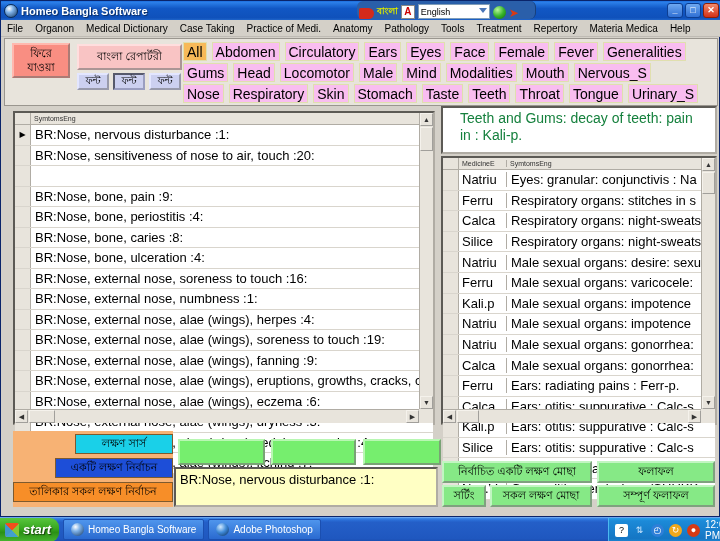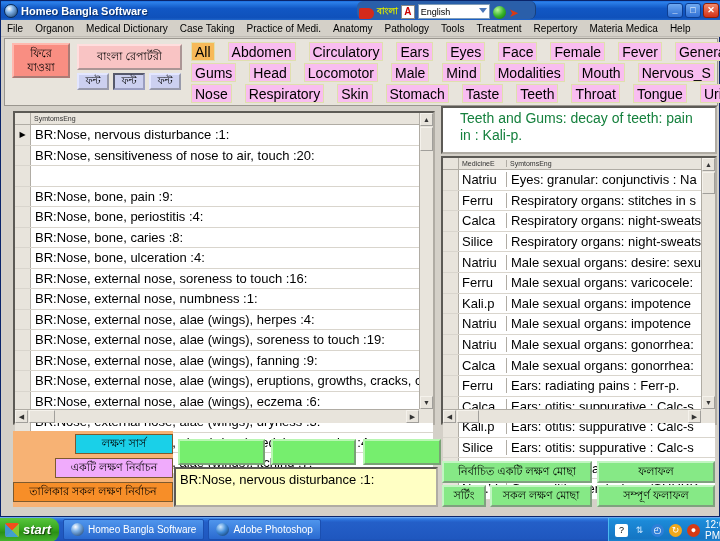--- a/index.html
+++ b/index.html
@@ -115,21 +115,21 @@
   .font-btn {
     position: absolute; top: 34px; width: 32px; height: 17px;
     background: #ccd0f0; border: 2px outset #e3e6ff;
     display: flex; align-items: center; justify-content: center;
     font-size: 10px; color: #000;
   }
   .font-btn.sel { border: 2px inset #9a9ec0; }
 
   
   #tag-area { position: absolute; left: 176px; top: 2px; width: 534px; height: 64px; }
-  .tag-row { display: flex; align-items: center; gap: 13px; height: 21px; padding-left: 10px; }
+  .tag-row { display: flex; align-items: center; gap: 5px; height: 21px; padding-left: 2px; }
   .tag {
     background: #f9bdf0; border: 1px solid #e0dfae;
     font-size: 14px; color: #000; padding: 0 3px; line-height: 18px; height: 19px;
     white-space: nowrap;
   }
   .tag.active { background: #f7b958; }
 
   
   #left-grid {
     position: absolute; left: 12px; top: 110px; width: 422px; height: 314px;
@@ -191,21 +191,21 @@
   #bottom-left-panel {
     position: absolute; left: 12px; top: 430px; width: 160px; height: 76px;
     background: #f7b274;
   }
   .bl-btn {
     position: absolute; height: 20px;
     display: flex; align-items: center; justify-content: center;
     font-size: 11px; color: #000; border: 1px solid #7d5a2e;
   }
   #btn-symptom-search { left: 62px; top: 3px; width: 98px; background: #1ad0e8; }
-  #btn-select-one     { left: 42px; top: 27px; width: 118px; background: #f0abfc; }
+  #btn-select-one     { left: 42px; top: 27px; width: 118px; background: #1d4ed8; }
   #btn-select-all     { left: 0px;  top: 51px; width: 160px; background: #f78e28; }
 
   .green-box {
     position: absolute; top: 438px; height: 26px;
     background: #76ee6e; border: 2px outset #b8f7b2;
   }
   #gb1 { left: 177px; width: 87px; }
   #gb2 { left: 270px; width: 85px; }
   #gb3 { left: 362px; width: 78px; }
 

